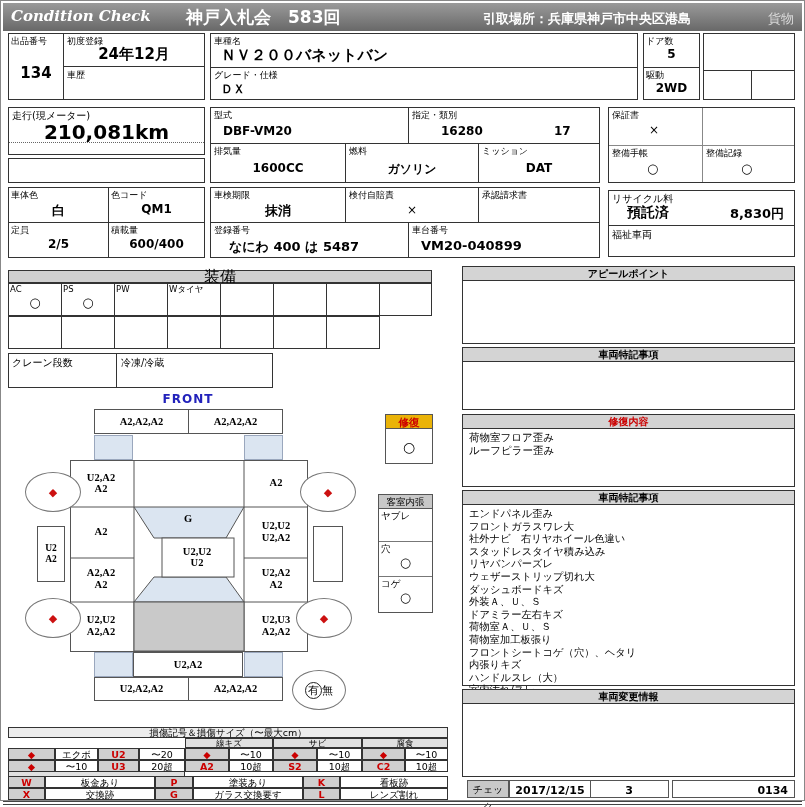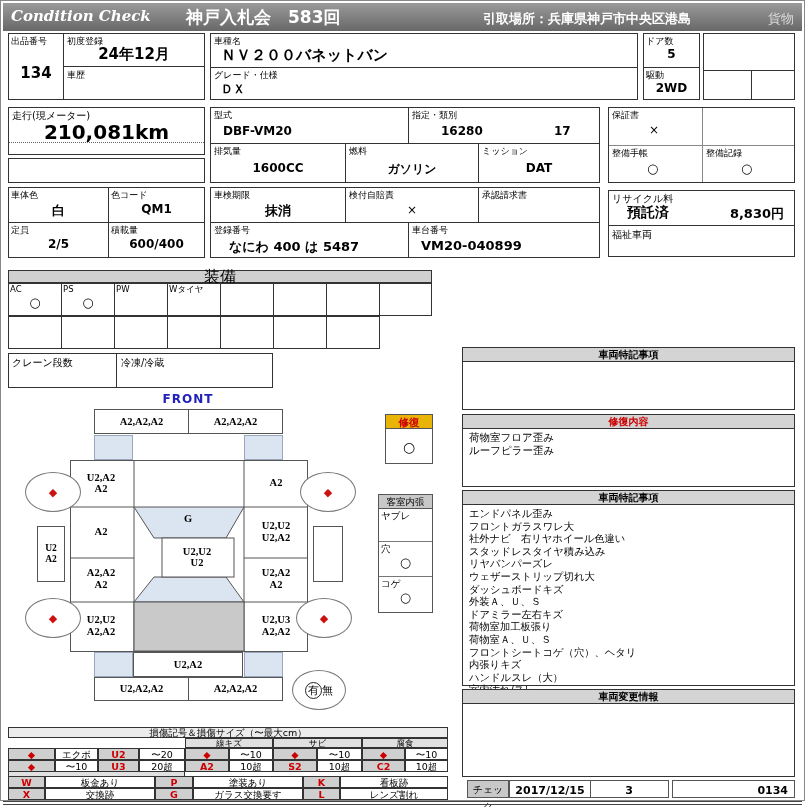--- a/index.html
+++ b/index.html
@@ -304,20 +304,23 @@
     <div class="cell" style="left:0;top:47px;width:53px;height:35px;border-bottom:1px solid #777">
       <span class="lb" style="left:2px;top:1px;font-size:9.5px">穴</span>
       <span class="mark abs ctr" style="left:0;right:0;top:13px">○</span>
     </div>
     <div class="cell" style="left:0;top:82px;width:53px;height:35px">
       <span class="lb" style="left:2px;top:1px;font-size:9.5px">コゲ</span>
       <span class="mark abs ctr" style="left:0;right:0;top:13px">○</span>
     </div>
   </div>
 
+  <div class="panel" style="left:462px;top:266px;width:333px;height:78px">
+    <div class="ttl">アピールポイント</div>
+  </div>
   <div class="panel" style="left:462px;top:347px;width:333px;height:63px">
     <div class="ttl">車両特記事項</div>
   </div>
   <div class="panel" style="left:462px;top:414px;width:333px;height:73px">
     <div class="ttl" style="color:#c00">修復内容</div>
     <div class="plines">
         <div>荷物室フロア歪み</div>
         <div>ルーフピラー歪み</div>
       </div>
   </div>
@@ -326,22 +329,22 @@
     <div class="plines" style="font-size:10.3px">
         <div>エンドパネル歪み</div>
         <div>フロントガラスワレ大</div>
         <div>社外ナビ　右リヤホイール色違い</div>
         <div>スタッドレスタイヤ積み込み</div>
         <div>リヤバンパーズレ</div>
         <div>ウェザーストリップ切れ大</div>
         <div>ダッシュボードキズ</div>
         <div>外装Ａ、Ｕ、Ｓ</div>
         <div>ドアミラー左右キズ</div>
+        <div>荷物室Ａ、Ｕ、Ｓ</div>
         <div>荷物室加工板張り</div>
-        <div>荷物室Ａ、Ｕ、Ｓ</div>
         <div>フロントシートコゲ（穴）、ヘタリ</div>
         <div>内張りキズ</div>
         <div>ハンドルスレ（大）</div>
         <div>室内汚れ/スレ</div>
       </div>
   </div>
   <div class="panel" style="left:462px;top:689px;width:333px;height:88px">
     <div class="ttl">車両変更情報</div>
   </div>
 

